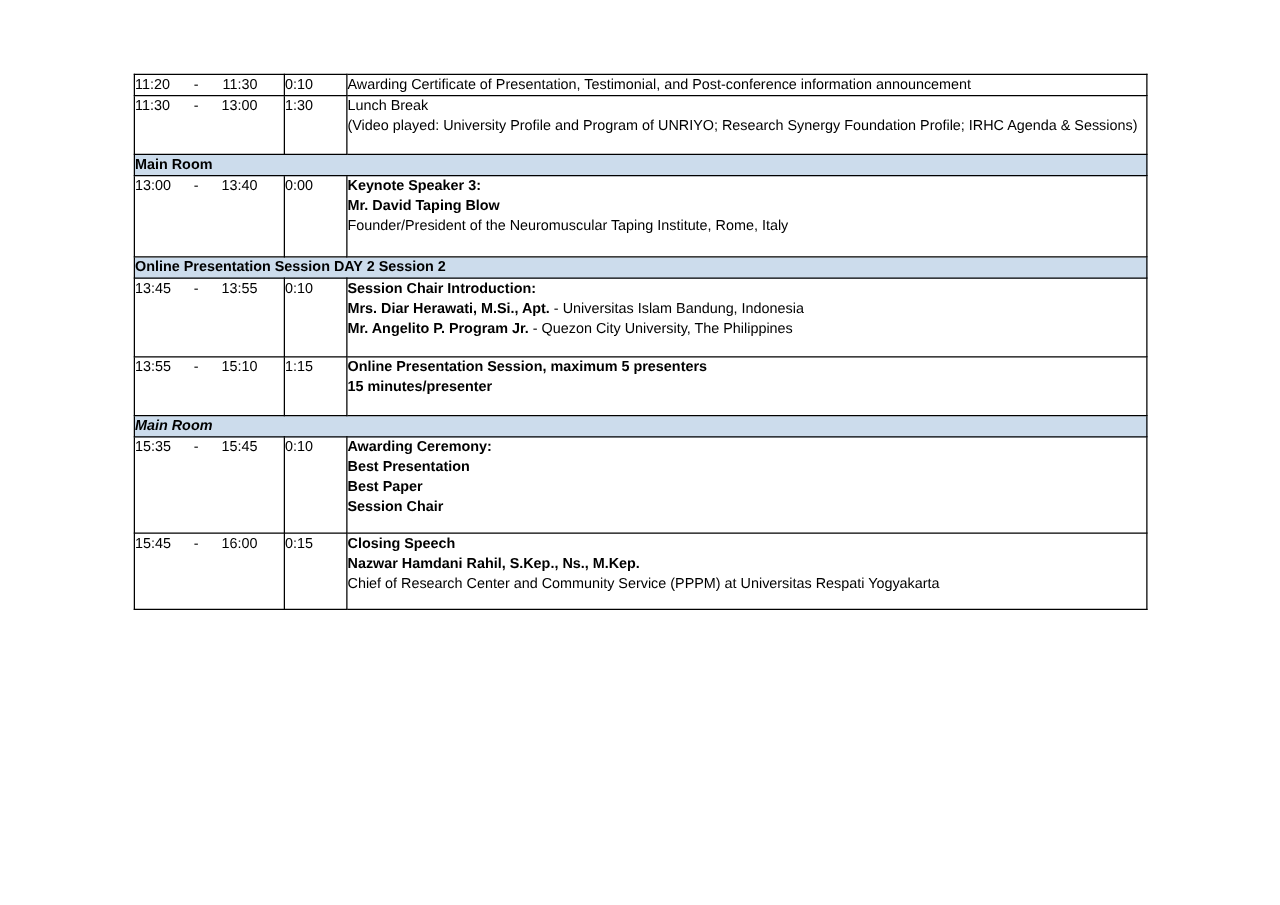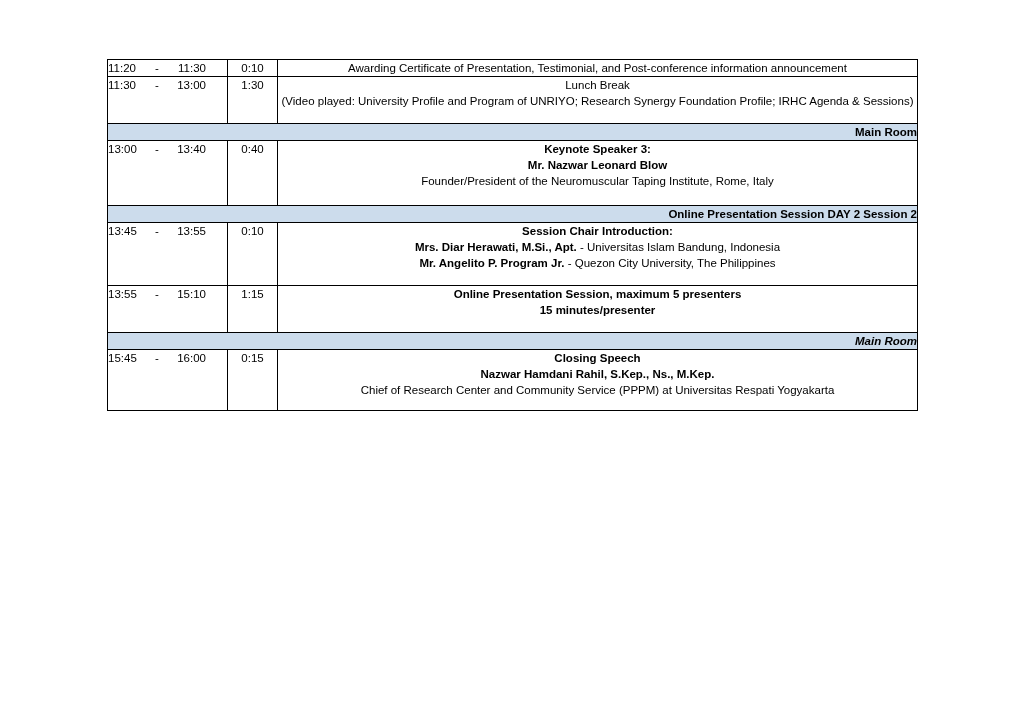--- a/index.html
+++ b/index.html
@@ -66,38 +66,37 @@
     display: inline-block;
     width: 36px;
     text-align: right;
   }
 
   
   .cell-dur {
     padding: 6px 6px 7px 6px;
     font-size: 11.5px;
     line-height: 16px;
-    text-align: center;
     white-space: nowrap;
   }
 
   
   .cell-desc {
     padding: 6px 8px 7px 8px;
     font-size: 11.5px;
     line-height: 16px;
   }
-  .cell-desc .line { display: block; text-align: center; }
+  .cell-desc .line { display: block; }
   .cell-desc .b { font-weight: bold; }
 
   
   .banner-cell {
     background: #ccdcec;
     border: 1px solid #8c9aa8;
-    text-align: right;
+    text-align: left;
     font-size: 11.5px;
     line-height: 16px;
     font-weight: bold;
     padding: 4px 0 5px 0;
   }
   .banner-cell.italic { font-style: italic; }
 
   
   .filler-sm { display: block; height: 12px; }
 </style>
@@ -126,24 +125,24 @@
             <span class="line">Lunch Break</span>
             <span class="line">(Video played: University Profile and Program of UNRIYO; Research Synergy Foundation Profile; IRHC Agenda &amp; Sessions)</span>
             <span class="filler-sm" style="height: 14px;"></span>
           </td>
         </tr>
         <tr>
           <td colspan="3" class="banner-cell">Main Room</td>
         </tr>
         <tr>
           <td class="cell-time"><span class="t-start">13:00</span><span class="t-dash">-</span><span class="t-end">13:40</span></td>
-          <td class="cell-dur">0:40</td>
+          <td class="cell-dur">0:00</td>
           <td class="cell-desc">
             <span class="line b">Keynote Speaker 3:</span>
-            <span class="line b">Mr. Nazwar Leonard Blow</span>
+            <span class="line b">Mr. David Taping Blow</span>
             <span class="line">Founder/President of the Neuromuscular Taping Institute, Rome, Italy</span>
             <span class="filler-sm" style="height: 16px;"></span>
           </td>
         </tr>
         <tr>
           <td colspan="3" class="banner-cell">Online Presentation Session DAY 2 Session 2</td>
         </tr>
         <tr>
           <td class="cell-time"><span class="t-start">13:45</span><span class="t-dash">-</span><span class="t-end">13:55</span></td>
           <td class="cell-dur">0:10</td>
@@ -160,20 +159,31 @@
           <td class="cell-desc">
             <span class="line b">Online Presentation Session, maximum 5 presenters</span>
             <span class="line b">15 minutes/presenter</span>
             <span class="filler-sm" style="height: 14px;"></span>
           </td>
         </tr>
         <tr>
           <td colspan="3" class="banner-cell italic">Main Room</td>
         </tr>
         <tr>
+          <td class="cell-time"><span class="t-start">15:35</span><span class="t-dash">-</span><span class="t-end">15:45</span></td>
+          <td class="cell-dur">0:10</td>
+          <td class="cell-desc">
+            <span class="line b">Awarding Ceremony:</span>
+            <span class="line b">Best Presentation</span>
+            <span class="line b">Best Paper</span>
+            <span class="line b">Session Chair</span>
+            <span class="filler-sm" style="height: 12px;"></span>
+          </td>
+        </tr>
+        <tr>
           <td class="cell-time"><span class="t-start">15:45</span><span class="t-dash">-</span><span class="t-end">16:00</span></td>
           <td class="cell-dur">0:15</td>
           <td class="cell-desc">
             <span class="line b">Closing Speech</span>
             <span class="line b">Nazwar Hamdani Rahil, S.Kep., Ns., M.Kep.</span>
             <span class="line">Chief of Research Center and Community Service (PPPM) at Universitas Respati Yogyakarta</span>
             <span class="filler-sm" style="height: 12px;"></span>
           </td>
         </tr>
       </tbody>

